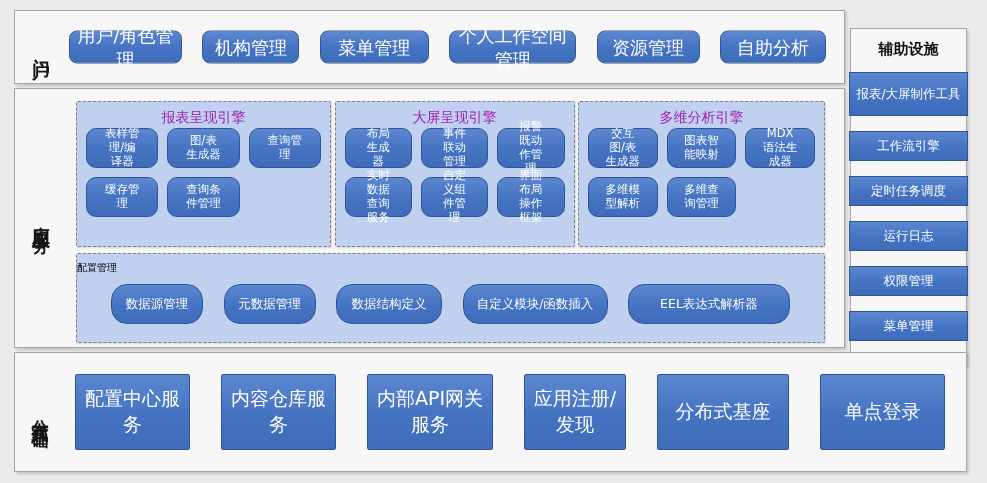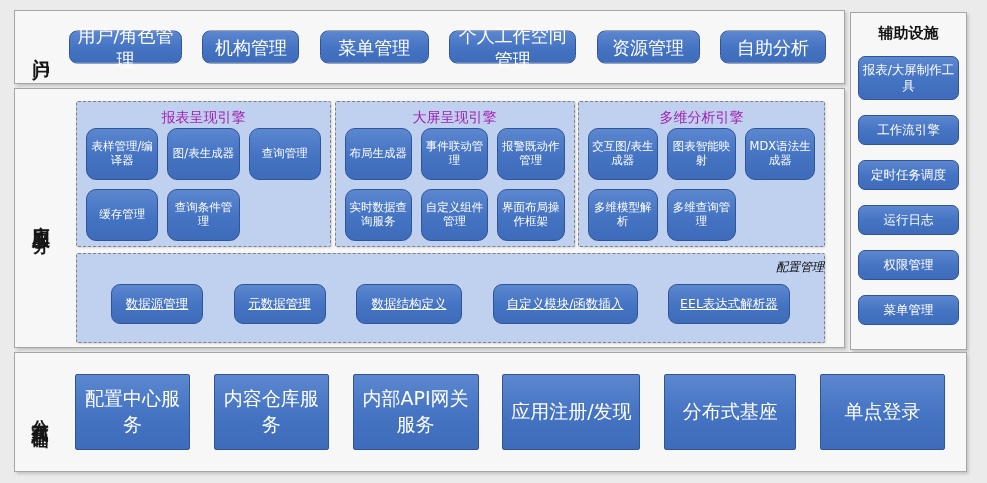--- a/index.html
+++ b/index.html
@@ -10,21 +10,21 @@
     overflow:hidden;
   }
   .section {
     position:absolute; box-sizing:border-box;
     background:#f7f7f7;
     border:1px solid #a6a6a6;
     box-shadow:1.5px 2px 3px rgba(0,0,0,0.18);
   }
   #portal-section { left:14px; top:10px;  width:831px; height:74px; }
   #app-section    { left:14px; top:88px;  width:831px; height:260px; }
-  #aux-section    { left:850px; top:12px; width:117px; height:338px; }
+  #aux-section    { left:850px; top:28px; width:117px; height:338px; }
   #dist-section   { left:14px; top:352px; width:953px; height:120px; }
 
   .vlabel {
     position:absolute; left:6px; top:0; bottom:0; width:40px;
     display:flex; align-items:center; justify-content:center;
     writing-mode:vertical-rl; text-orientation:upright;
     font-weight:bold; font-size:18px; color:#151515; letter-spacing:3px;
   }
 
   .btn {
@@ -51,32 +51,32 @@
     border-radius:2px;
     box-shadow:1px 1px 2px rgba(0,0,0,0.12);
   }
   .groups-row {
     position:absolute; left:61px; top:12px; right:19px; height:146px;
     display:flex; justify-content:space-between;
   }
   .group { padding:4px 9px 8px; }
   .group-title { text-align:center; font-size:14px; color:#a21caf; height:22px; line-height:22px; }
   .group-grid { display:grid; grid-template-columns:repeat(3,1fr); gap:9px; }
-  .cell-btn { height:52px; border-radius:10px; font-size:11.5px; line-height:1.2; padding:2px; border-width:1px; }
+  .cell-btn { height:40px; border-radius:10px; font-size:11.5px; line-height:1.2; padding:16px; border-width:1px; }
 
   
   .config-panel { position:absolute; left:61px; top:164px; right:19px; height:90px; }
-  .config-title { text-align:right; font-size:12px; color:#000; height:24px; line-height:27px;font-style:italic; }
+  .config-title { text-align:left; font-size:10px; color:#000; height:24px; line-height:27px; }
   .config-row { display:flex; justify-content:space-between; padding:6px 34px 0; }
-  .config-btn { height:40px; border-radius:9px; font-size:12.5px;text-decoration:underline; }
+  .config-btn { height:40px; border-radius:16px; font-size:12.5px; }
 
   
   .aux-title { text-align:center; font-weight:bold; font-size:15px; color:#111; margin-top:11px; }
   .aux-col { display:flex; flex-direction:column; align-items:center; gap:15px; margin-top:13px; }
-  .aux-btn { width:101px; border-radius:7px; font-size:12.5px; line-height:1.25; padding:1px; }
+  .aux-btn { width:119px; border-radius:0; font-size:12.5px; line-height:1.25; padding:1px; }
 
   
   .dist-row {
     position:absolute; left:60px; right:21px; top:50%;
     transform:translateY(-50%);
     display:flex; justify-content:space-between;
   }
   .dist-btn { height:76px; border-radius:2px; font-size:19px; border-width:1px; }
 </style>
 </head>
@@ -134,21 +134,21 @@
     </div>
   </div>
 
   <div class="panel config-panel">
     <div class="config-title">配置管理</div>
     <div class="config-row">
       <div class="btn config-btn" style="width:92px">数据源管理</div>
       <div class="btn config-btn" style="width:92px">元数据管理</div>
       <div class="btn config-btn" style="width:106px">数据结构定义</div>
       <div class="btn config-btn" style="width:145px">自定义模块/函数插入</div>
-      <div class="btn config-btn" style="width:122px">EEL表达式解析器</div>
+      <div class="btn config-btn" style="width:162px">EEL表达式解析器</div>
     </div>
   </div>
 </div>
 
 <div class="section" id="aux-section">
   <div class="aux-title">辅助设施</div>
   <div class="aux-col">
     <div class="btn aux-btn" style="height:44px">报表/大屏制作工具</div>
     <div class="btn aux-btn" style="height:30px">工作流引擎</div>
     <div class="btn aux-btn" style="height:30px">定时任务调度</div>
@@ -157,17 +157,17 @@
     <div class="btn aux-btn" style="height:30px">菜单管理</div>
   </div>
 </div>
 
 <div class="section" id="dist-section">
   <div class="vlabel" style="font-size:17px">分布式基础</div>
   <div class="dist-row">
     <div class="btn dist-btn" style="width:115px">配置中心服务</div>
     <div class="btn dist-btn" style="width:115px">内容仓库服务</div>
     <div class="btn dist-btn" style="width:126px">内部API网关服务</div>
-    <div class="btn dist-btn" style="width:138px">应用注册/发现</div>
+    <div class="btn dist-btn" style="width:102px">应用注册/发现</div>
     <div class="btn dist-btn" style="width:132px">分布式基座</div>
     <div class="btn dist-btn" style="width:125px">单点登录</div>
   </div>
 </div>
 
 </body></html>

